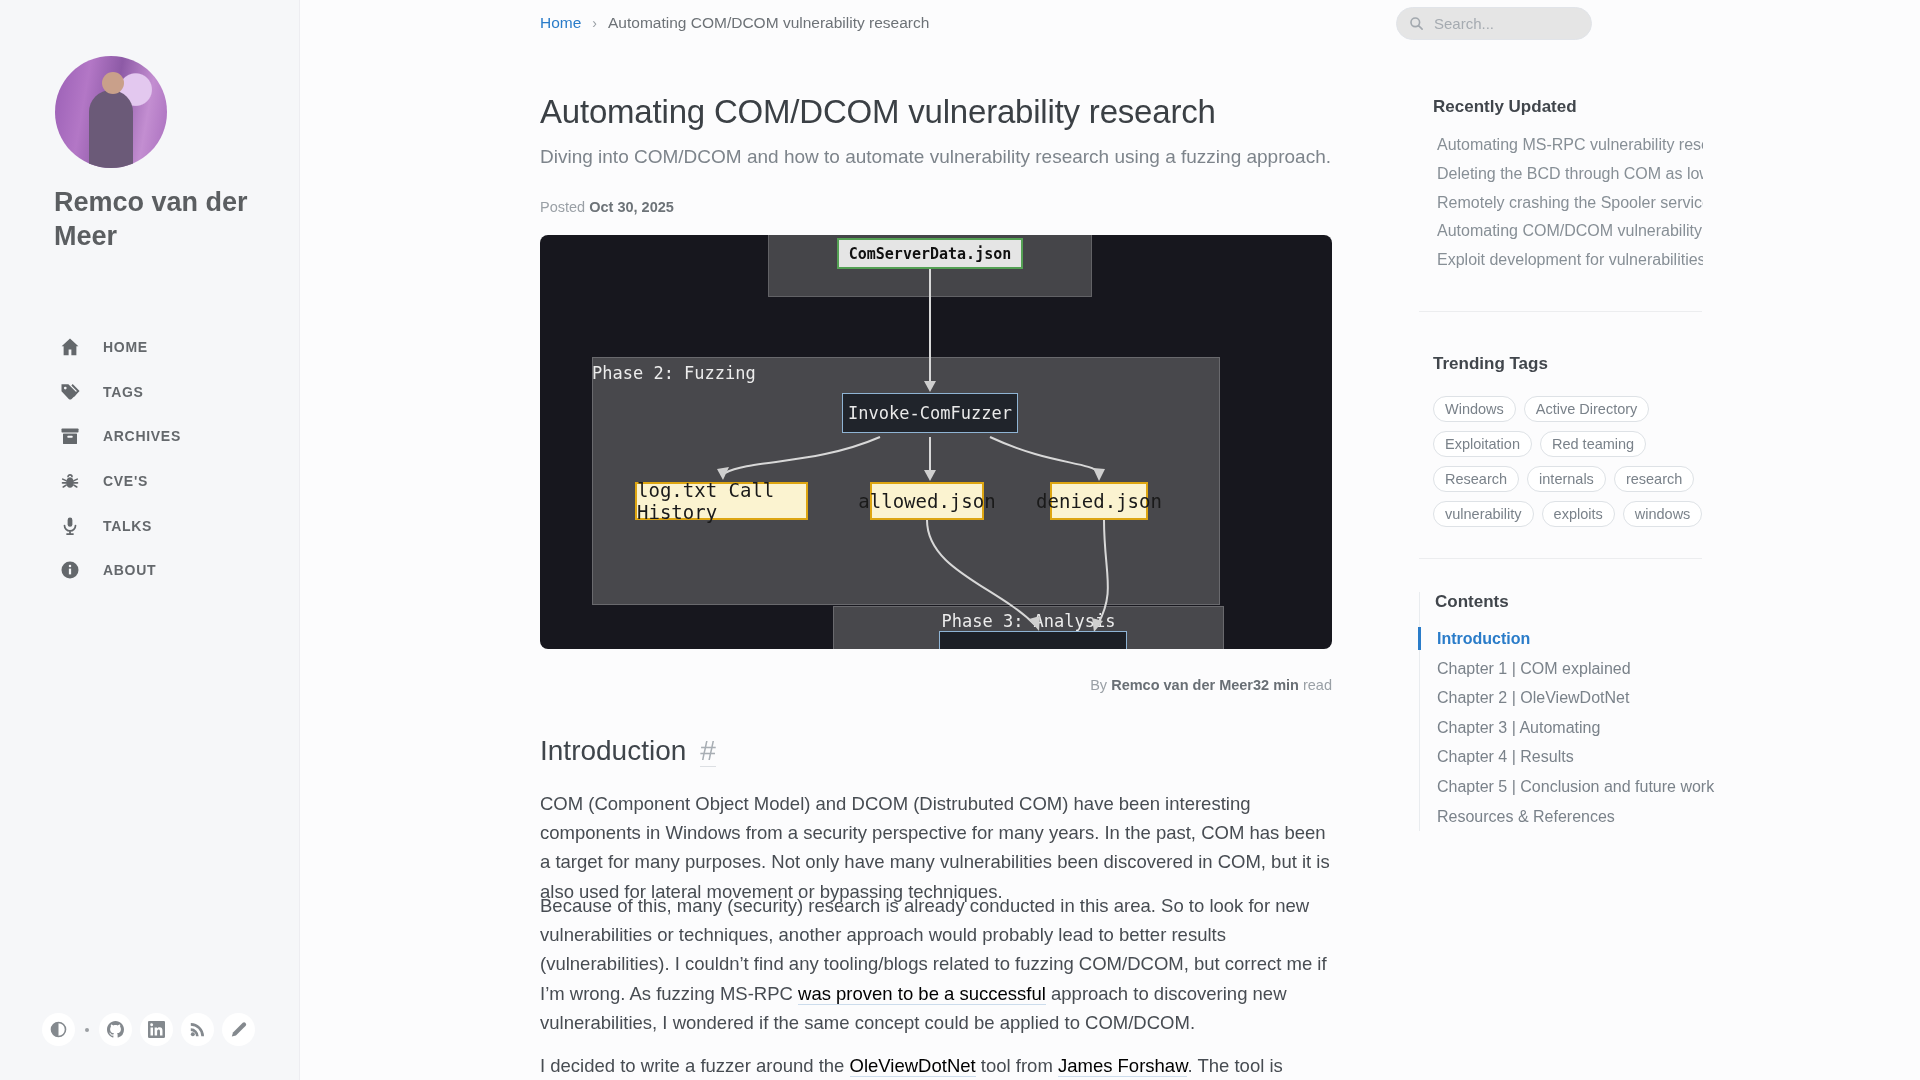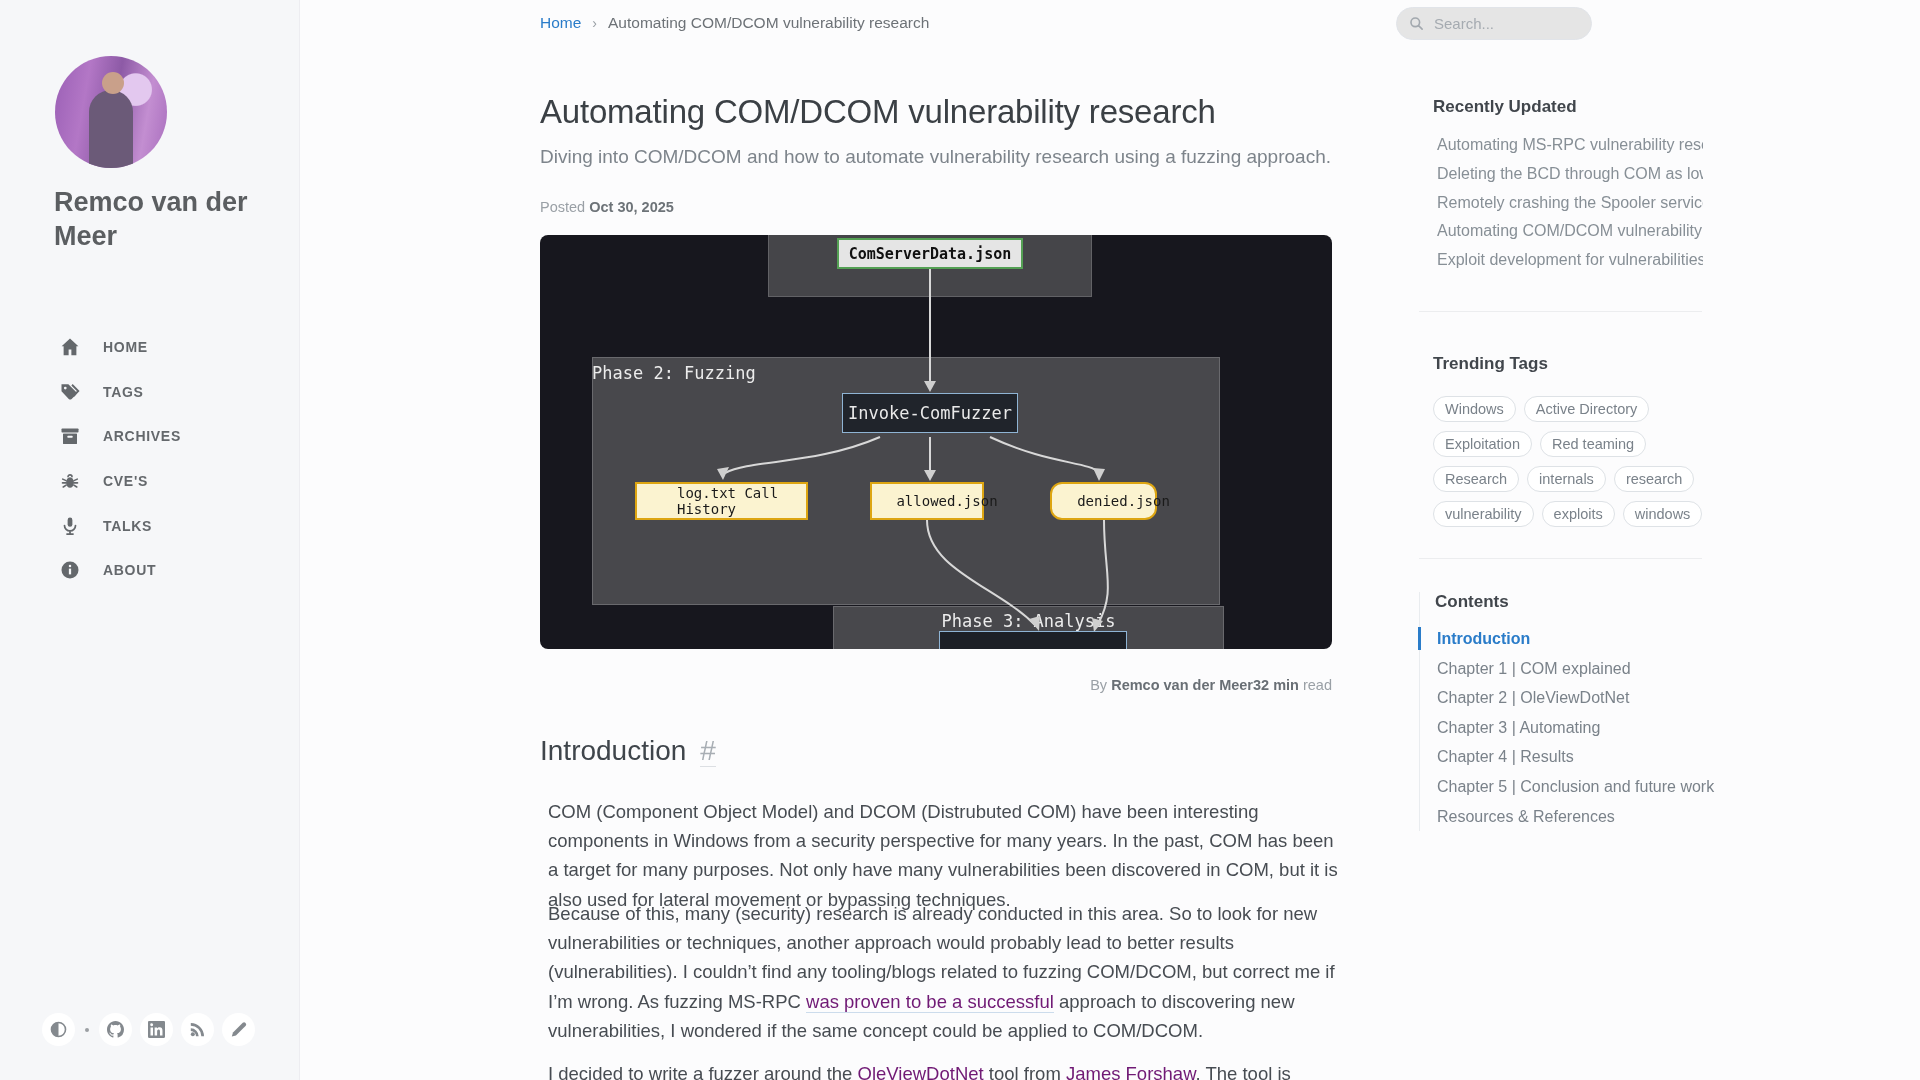--- a/index.html
+++ b/index.html
@@ -54,36 +54,36 @@
   .post-desc { position:absolute; top:146px; font-size:19px; color:#7d848b; width:792px; }
   .post-meta { position:absolute; top:199px; font-size:14.5px; color:#9aa0a6; }
   .post-meta b { color:#6d7378; font-weight:700; }
   .hero { position:absolute; top:235px; width:792px; height:414px; border-radius:8px;
     background:#17171e; overflow:hidden; cursor:zoom-in; }
   .byline { position:absolute; top:677px; width:792px; display:flex; justify-content:flex-end;
     font-size:14.5px; color:#9aa0a6; }
   .byline b { color:#696f75; font-weight:700; }
   .h2 { position:absolute; top:735px; margin:0; font-size:28px; font-weight:400; color:#3f454b; }
   .h2 a { color:#a8aeb4; text-decoration:none; border-bottom:1px solid #dcdfe3; margin-left:14px; cursor:pointer; }
-  .para { position:absolute; width:792px; margin:8px; font-size:18.5px; line-height:29.2px; color:#474c52; }
-  .para a { color:#701a75; text-decoration:none; border-bottom:1px solid #ccdcec; cursor:pointer; }
+  .para { position:absolute; width:792px; margin:0; font-size:18.5px; line-height:29.2px; color:#474c52; }
+  .para a { color:#000000; text-decoration:none; border-bottom:1px solid #ccdcec; cursor:pointer; }
   
   .dg { position:absolute; inset:0; font-family:"DejaVu Sans Mono", monospace; }
   .dg-box { position:absolute; display:flex; align-items:center; justify-content:center; }
   .dg-topc   { left:228px; top:-2px; width:324px; height:64px; background:#454549; border:1px solid #626266; }
   .dg-green  { left:297px; top:3px; width:186px; height:31px; background:#e5e5e5; border:2px solid #54a054;
                color:#101010; font-size:15px; z-index:2;font-weight:bold; }
   .dg-phase2 { left:52px; top:122px; width:628px; height:248px; background:#48484c; border:1px solid #69696d; }
   .dg-p2lab  { left:52px; top:128px; width:700px; color:#ececec; font-size:17px; position:absolute; }
   .dg-fuzzer { left:302px; top:158px; width:176px; height:40px; background:#20242b; border:1px solid #8fb4d4;
                color:#e9e9e9; font-size:17px; z-index:2; }
-  .dg-out    { top:247px; height:38px; background:#fbf3d0; border:2px solid #dda511; color:#1a1a1a; font-size:14px; z-index:2;padding-left:40px; }
+  .dg-out    { top:247px; height:38px; background:#fbf3d0; border:2px solid #dda511; color:#1a1a1a; font-size:19px; z-index:2; }
   .dg-out1 { left:95px;  width:173px; }
   .dg-out2 { left:330px; width:114px; }
-  .dg-out3 { left:510px; width:107px;border-radius:12px; }
+  .dg-out3 { left:510px; width:98px; }
   .dg-phase3 { left:293px; top:371px; width:391px; height:45px; background:#48484c; border:1px solid #69696d; }
   .dg-p3lab  { left:293px; top:376px; width:391px; text-align:center; color:#ececec; font-size:17px; position:absolute; }
   .dg-inner3 { left:399px; top:396px; width:188px; height:20px; background:#1d2026; border:1px solid #8fb4d4; z-index:2; }
   .dg svg.wires { position:absolute; inset:0; z-index:1; }
   
   .rp-head { font-size:17px; font-weight:700; color:#41464c; }
   #recent { position:absolute; left:1433px; top:97px; width:270px; }
   #recent ul { list-style:none; margin:14px 0 0 0; padding:0 0 0 4px; }
   #recent li { font-size:16px; line-height:28.8px; color:#878f96; white-space:nowrap; overflow:hidden; cursor:pointer; }
   .rp-hr { position:absolute; left:1419px; width:283px; border:none; border-top:1px solid #ecedef; margin:0; }

